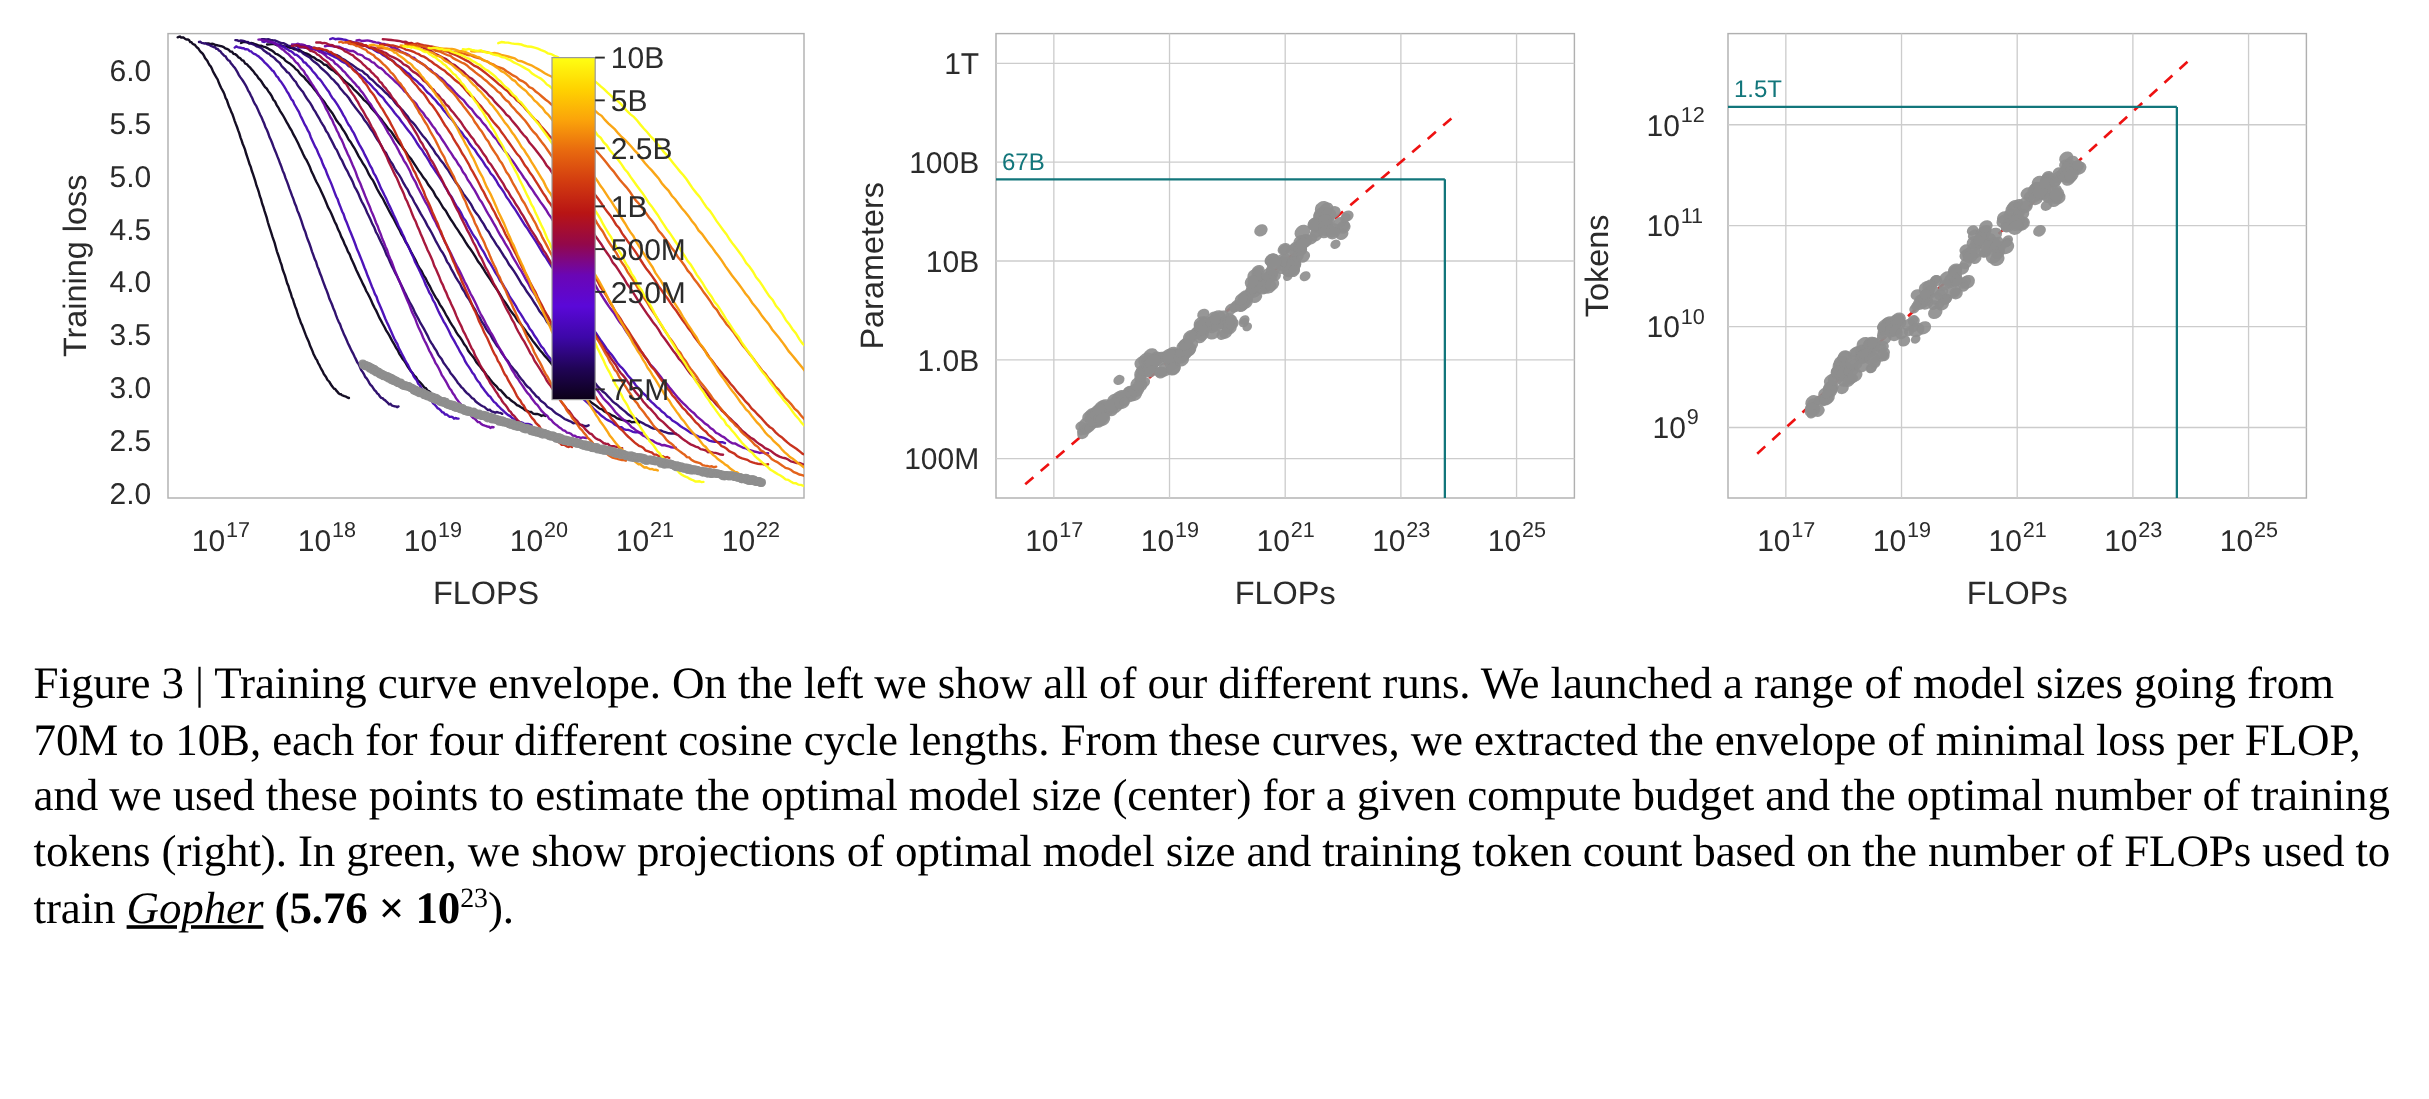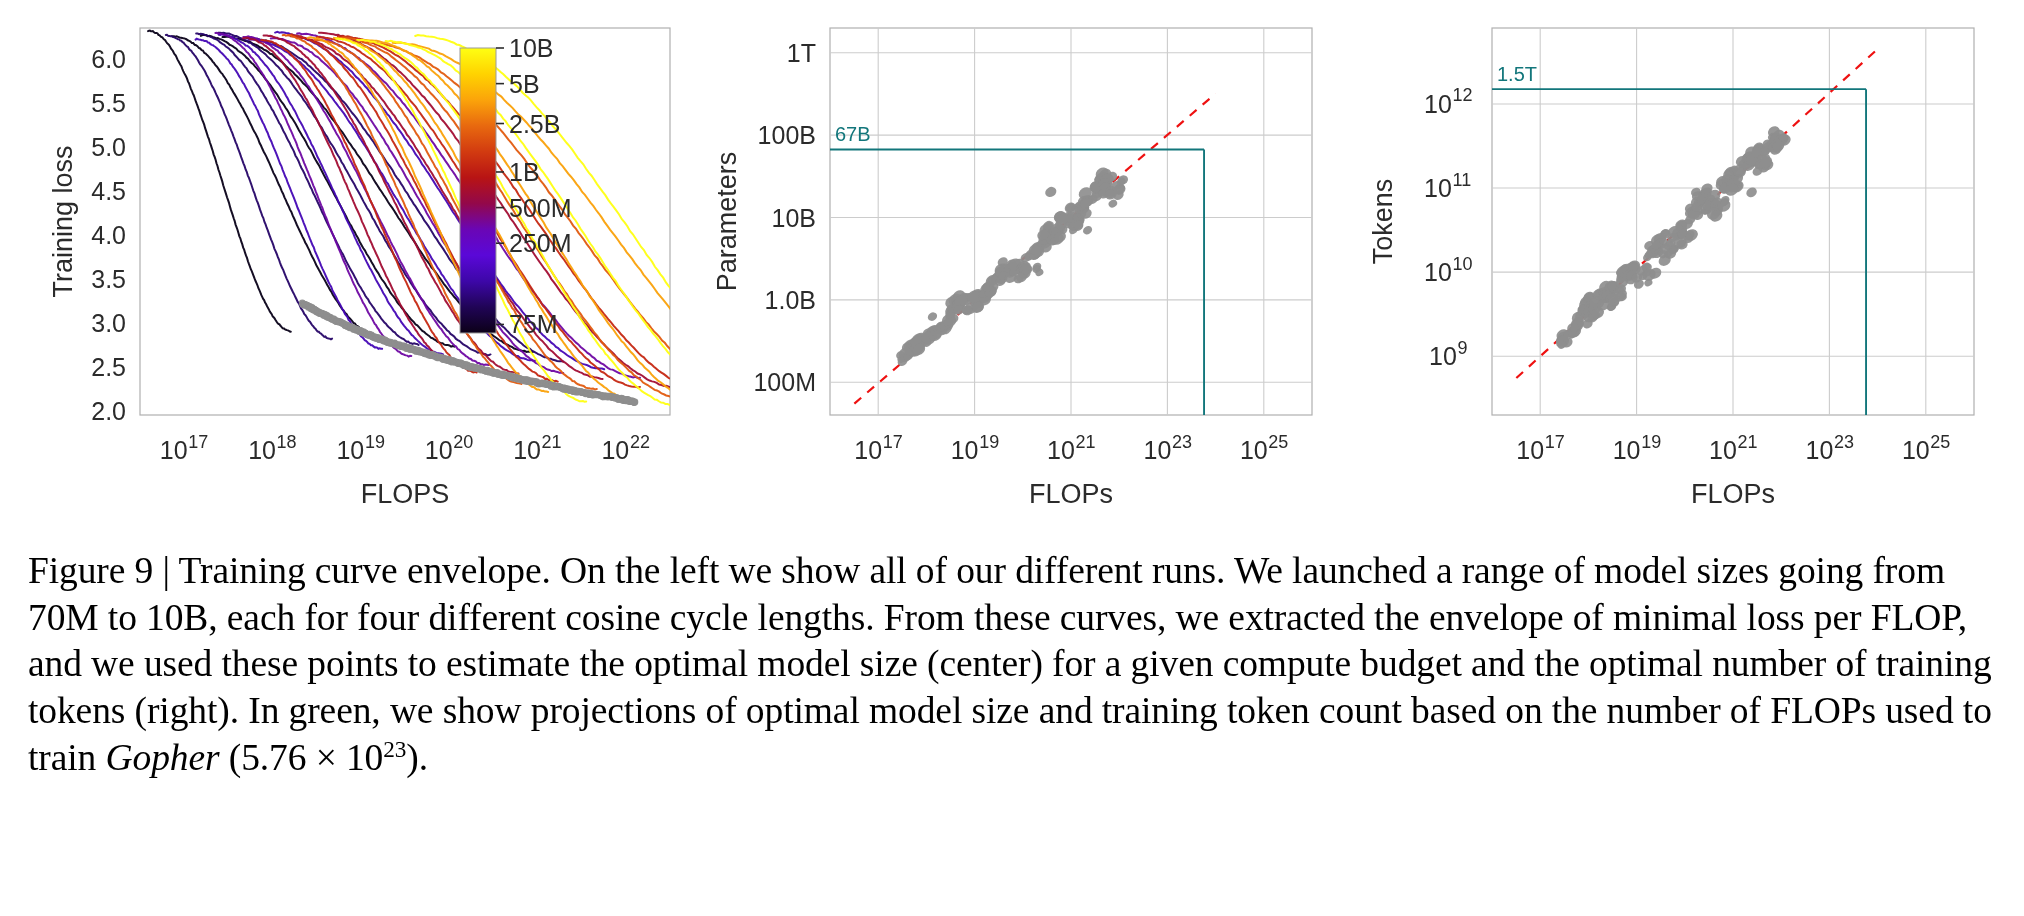--- a/index.html
+++ b/index.html
@@ -4,36 +4,36 @@
 <style>
   html,body{margin:0;padding:0;background:#ffffff;}
   body{width:2024px;height:916px;font-family:"Liberation Sans",sans-serif;color:#1a1a1a;overflow:hidden;}
   #figure{position:relative;width:2024px;height:916px;}
 
   
   .panels{position:absolute;left:0;top:0;width:2024px;height:540px;}
   .panel{position:absolute;top:0;height:540px;}
   #panel-left{left:30px;width:680px;}
   #panel-center{left:700px;width:640px;}
-  #panel-right{left:1340px;width:660px;}
+  #panel-right{left:1288px;width:660px;}
 
   .panel svg{display:block;}
 
   
   #caption{
     position:absolute;left:28px;top:548px;width:1980px;
     font-family:"Liberation Serif","DejaVu Serif",serif;
     font-size:37.5px;line-height:1.245;
     text-align:left;color:#000;
     letter-spacing:-0.1px;
   }
   #caption b{font-weight:400;}
-  #caption i{font-style:italic;}
+  #caption i{font-style:italic;text-decoration:underline;}
   #caption sup{font-size:0.62em;vertical-align:super;line-height:0;}
-  .nb{white-space:nowrap;}
+  .nb{white-space:nowrap;font-weight:bold;}
 
   
   .tick{font-family:"Liberation Sans",sans-serif;fill:#2b2b2b;}
   .axlabel{font-family:"Liberation Sans",sans-serif;fill:#2b2b2b;}
   .annot{font-family:"Liberation Sans",sans-serif;fill:#12767b;}
 </style>
 </head>
 <body>
 
 <div id="figure">
@@ -1385,18 +1385,18 @@
             </g>
             <text x="0" y="0" text-anchor="middle" font-size="27" class="axlabel" transform="translate(52,221.5) rotate(-90)">Tokens</text>
             <text x="393" y="503" text-anchor="middle" font-size="27" class="axlabel">FLOPs</text>
           </g>
       </svg>
     </div>
 
   </div>
 
   <div id="caption">
-    <span>Figure 9</span>
+    <span>Figure 3</span>
     <span>|</span>
     <b>Training curve envelope.</b><span> On the </span><b>left</b><span> we show all of our different runs. We launched a range of model sizes going from 70M to 10B, each for four different cosine cycle lengths. From these curves, we extracted the envelope of minimal loss per FLOP, and we used these points to estimate the optimal model size (</span><b>center</b><span>) for a given compute budget and the optimal number of training tokens (</span><b>right</b><span>). In green, we show projections of optimal model size and training token count based on the number of FLOPs used to train </span><i>Gopher</i><span class="nb"> (5.76 × 10</span><sup>23</sup><span>).</span>
   </div>
 
 </div>
 
 </body></html>

